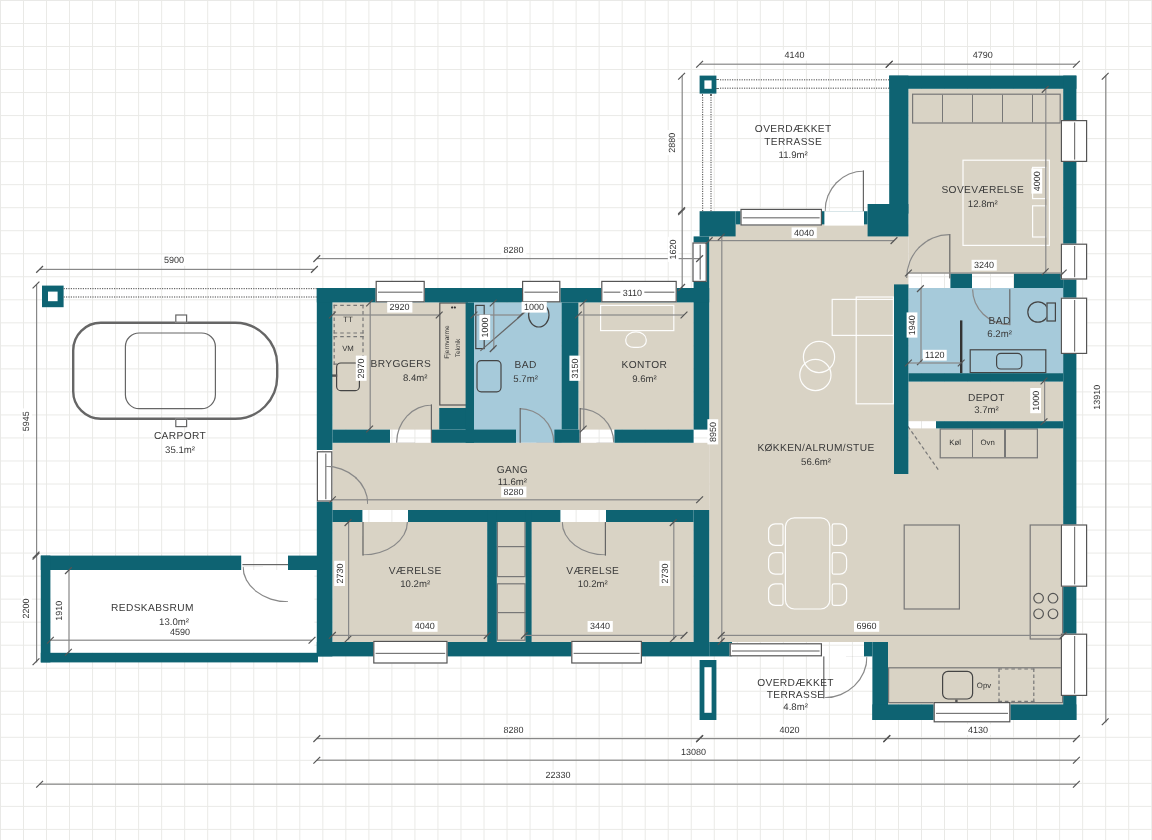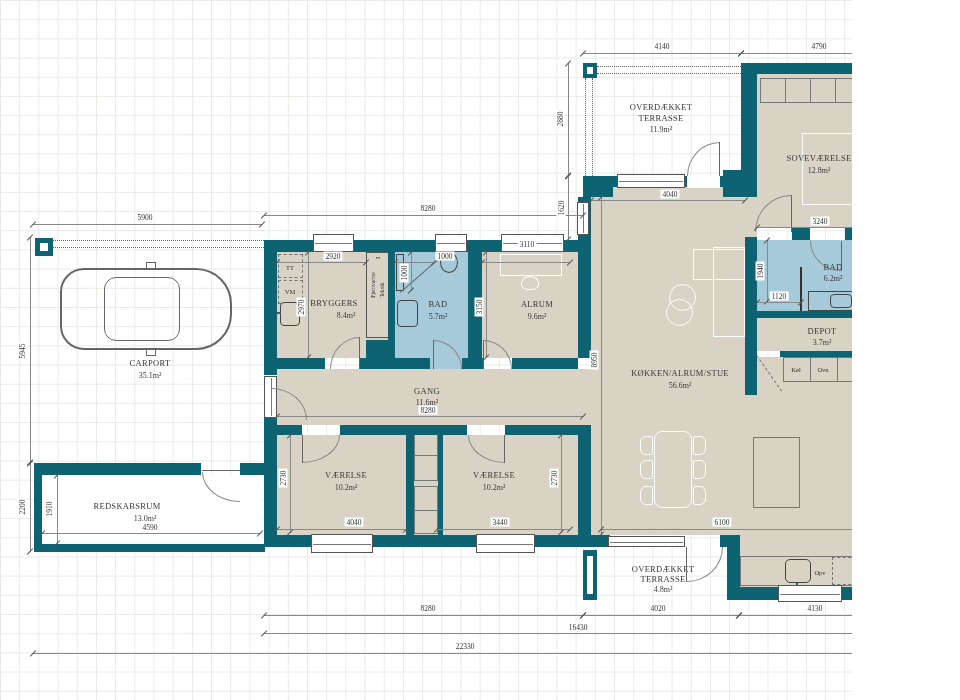--- a/index.html
+++ b/index.html
@@ -1,17 +1,17 @@
 <!DOCTYPE html>
 <html style="--wall: #0e6372; --floor: #d9d3c5; --wet: #a6cada; --grid: #e9e9e6;"><head>
 <meta charset="utf-8">
 <style>
   html,body{margin:0;padding:0;background:#fff;}
-  .plan{position:relative;width:852px;height:700px;overflow:hidden;
-    font-family:Liberation Serif, serif;background:#fff;
+  .plan{position:relative;width:960px;height:700px;overflow:hidden;
+    font-family:Liberation Sans, sans-serif;background:#fff;
     background-image:linear-gradient(to right,var(--grid) 1px,transparent 1px),
                      linear-gradient(to bottom,var(--grid) 1px,transparent 1px);
     background-size:19.2px 19.2px;text-align:center;}
   .abs{position:absolute;}
   .f{position:absolute;background:var(--floor);}
   .wetf{position:absolute;background:var(--wet);}
   .whitef{position:absolute;background:#fff;}
   .w{position:absolute;background:var(--wall);}
   .win{position:absolute;background:#fff;border:1px solid #555;box-sizing:border-box;}
   .winh:before{content:"";position:absolute;left:1px;right:1px;top:50%;height:1px;background:#777;}
@@ -274,38 +274,38 @@
   <div class="dtv" style="left:864px;top:151px">4000</div>
   <div class="dtv" style="left:760px;top:271px">1940</div>
   <div class="dt" style="left:779px;top:296px">1120</div>
   <div class="dtv" style="left:863px;top:334px">1000</div>
   <div class="dtv" style="left:594px;top:360px">8950</div>
   <div class="dt" style="left:428px;top:410px">8280</div>
   <div class="dtv" style="left:283px;top:478px">2730</div>
   <div class="dtv" style="left:554px;top:478px">2730</div>
   <div class="dt" style="left:354px;top:522px">4040</div>
   <div class="dt" style="left:500px;top:522px">3440</div>
-  <div class="dt" style="left:722px;top:522px">6100</div>
+  <div class="dt" style="left:722px;top:522px">6960</div>
   <div class="dt" style="left:428px;top:608px">8280</div>
   <div class="dt" style="left:658px;top:608px">4020</div>
   <div class="dt" style="left:815px;top:608px">4130</div>
-  <div class="dt" style="left:578px;top:627px">16430</div>
+  <div class="dt" style="left:578px;top:627px">13080</div>
   <div class="dt" style="left:465px;top:646px">22330</div>
   <div class="dtv" style="left:914px;top:331px">13910</div>
 
   <div class="rl" style="left:661px;top:107px">OVERDÆKKET</div>
   <div class="rl" style="left:661px;top:118px">TERRASSE</div>
   <div class="ra" style="left:661px;top:129px">11.9m²</div>
   <div class="rl" style="left:819px;top:158px">SOVEVÆRELSE</div>
   <div class="ra" style="left:819px;top:170px">12.8m²</div>
   <div class="rl" style="left:334px;top:303px">BRYGGERS</div>
   <div class="ra" style="left:346px;top:315px">8.4m²</div>
   <div class="rl" style="left:438px;top:304px">BAD</div>
   <div class="ra" style="left:438px;top:316px">5.7m²</div>
-  <div class="rl" style="left:537px;top:304px">ALRUM</div>
+  <div class="rl" style="left:537px;top:304px">KONTOR</div>
   <div class="ra" style="left:537px;top:316px">9.6m²</div>
   <div class="rl" style="left:833px;top:267px">BAD</div>
   <div class="ra" style="left:833px;top:278px">6.2m²</div>
   <div class="rl" style="left:822px;top:331px">DEPOT</div>
   <div class="ra" style="left:822px;top:342px">3.7m²</div>
   <div class="rl" style="left:680px;top:373px">KØKKEN/ALRUM/STUE</div>
   <div class="ra" style="left:680px;top:385px">56.6m²</div>
   <div class="rl" style="left:427px;top:391px">GANG</div>
   <div class="ra" style="left:427px;top:402px">11.6m²</div>
   <div class="rl" style="left:346px;top:475px">VÆRELSE</div>

